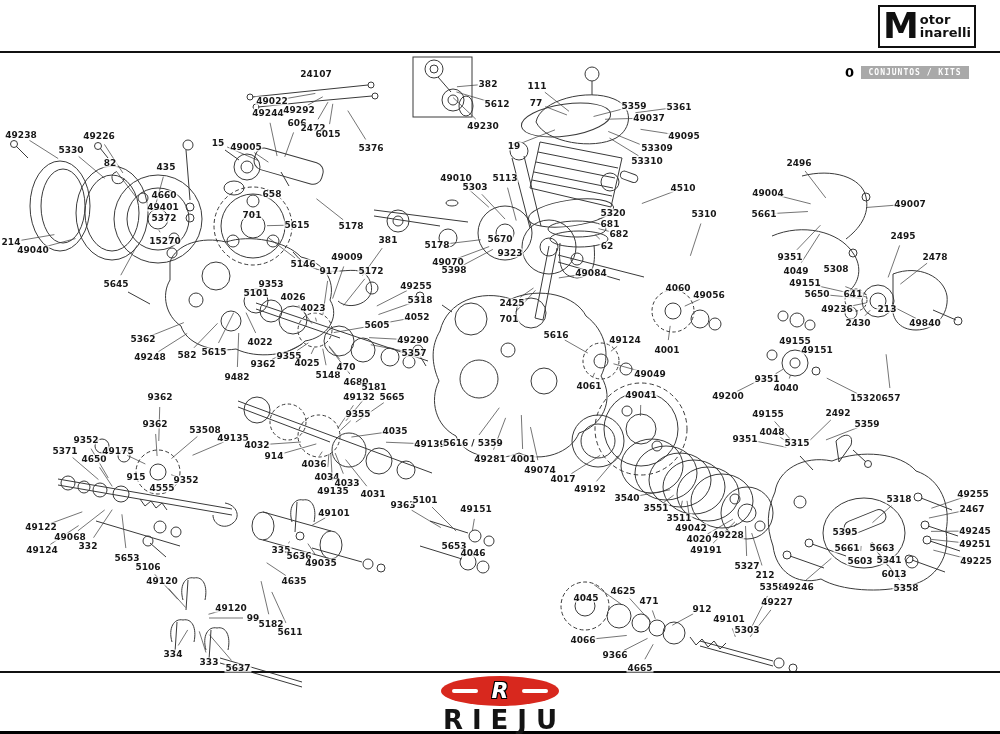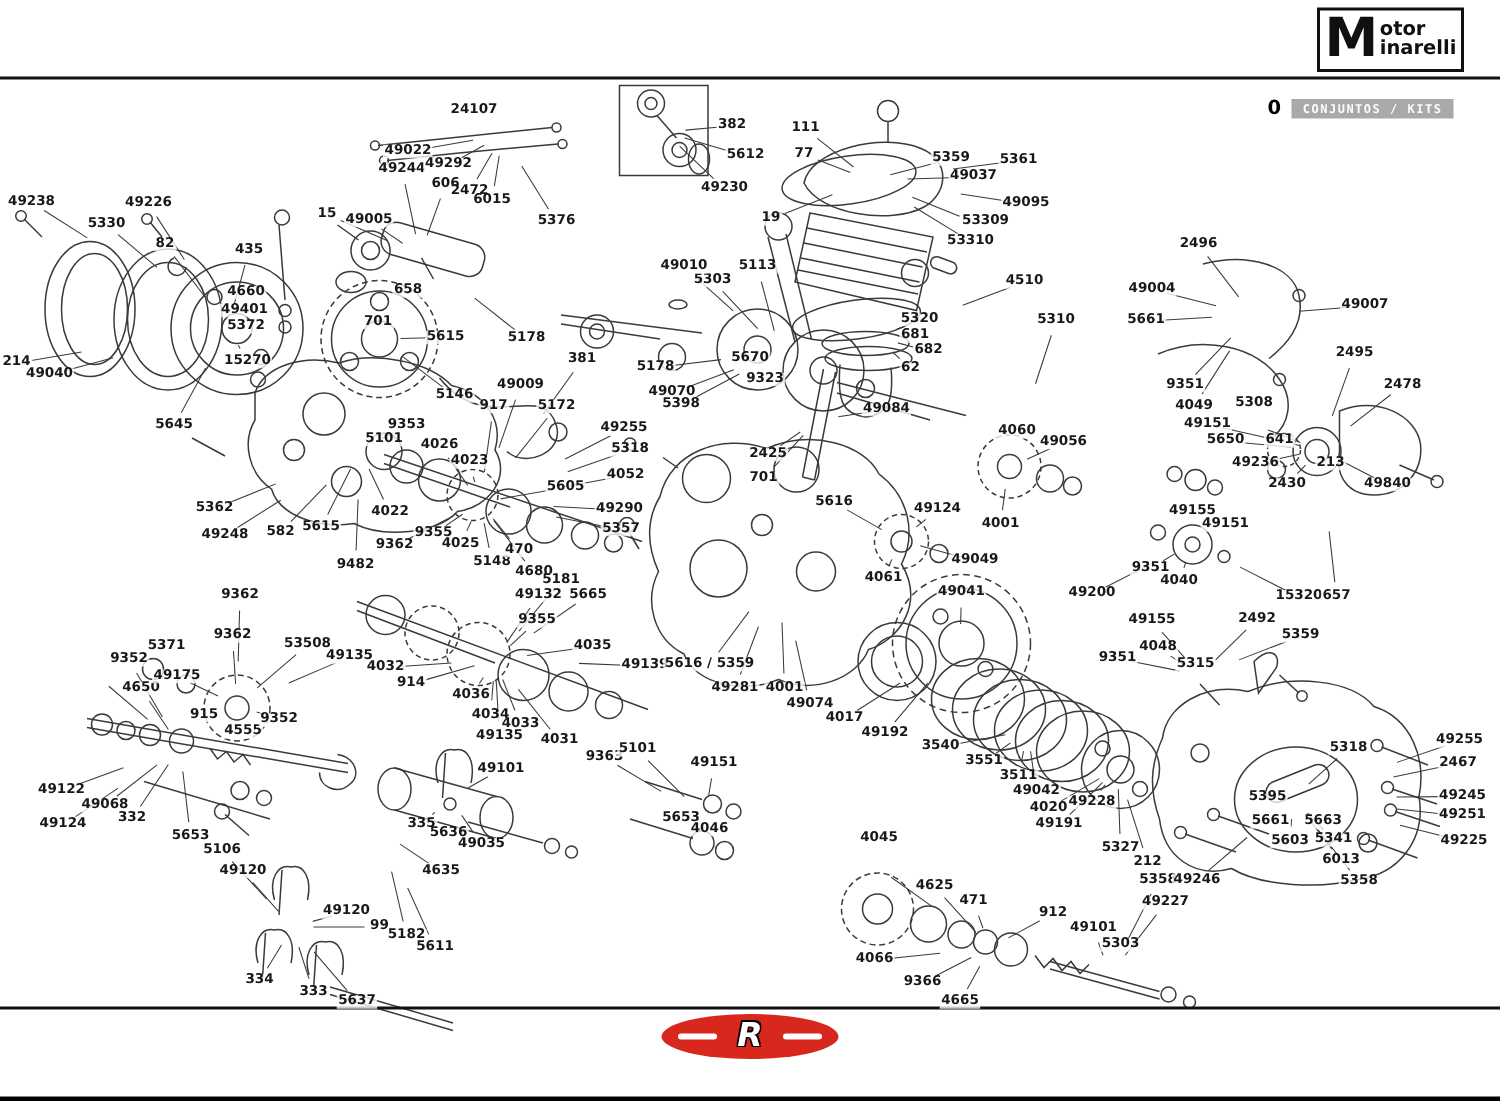--- a/index.html
+++ b/index.html
@@ -608,21 +608,21 @@
         <span class="part" style="left: 706px; top: 550px;">49191</span>
         <span class="part" style="left: 747px; top: 566px;">5327</span>
         <span class="part" style="left: 765px; top: 575px;">212</span>
         <span class="part" style="left: 772px; top: 587px;">5358</span>
         <span class="part" style="left: 798px; top: 587px;">49246</span>
         <span class="part" style="left: 777px; top: 602px;">49227</span>
         <span class="part" style="left: 476px; top: 509px;">49151</span>
         <span class="part" style="left: 454px; top: 546px;">5653</span>
         <span class="part" style="left: 473px; top: 553px;">4046</span>
         <span class="part" style="left: 86px; top: 440px;">9352</span>
-        <span class="part" style="left: 65px; top: 431px; margin-left: 46px;">5371</span>
+        <span class="part" style="left: 65px; top: 451px;">5371</span>
         <span class="part" style="left: 94px; top: 459px;">4650</span>
         <span class="part" style="left: 118px; top: 451px;">49175</span>
         <span class="part" style="left: 136px; top: 477px;">915</span>
         <span class="part" style="left: 162px; top: 488px;">4555</span>
         <span class="part" style="left: 186px; top: 480px;">9352</span>
         <span class="part" style="left: 41px; top: 527px;">49122</span>
         <span class="part" style="left: 70px; top: 537px;">49068</span>
         <span class="part" style="left: 88px; top: 546px;">332</span>
         <span class="part" style="left: 42px; top: 550px;">49124</span>
         <span class="part" style="left: 127px; top: 558px;">5653</span>
@@ -633,21 +633,21 @@
         <span class="part" style="left: 299px; top: 556px;">5636</span>
         <span class="part" style="left: 321px; top: 563px;">49035</span>
         <span class="part" style="left: 294px; top: 581px;">4635</span>
         <span class="part" style="left: 231px; top: 608px;">49120</span>
         <span class="part" style="left: 253px; top: 618px;">99</span>
         <span class="part" style="left: 271px; top: 624px;">5182</span>
         <span class="part" style="left: 290px; top: 632px;">5611</span>
         <span class="part" style="left: 173px; top: 654px;">334</span>
         <span class="part" style="left: 209px; top: 662px;">333</span>
         <span class="part" style="left: 238px; top: 668px;">5637</span>
-        <span class="part" style="left: 586px; top: 559px; text-align: center;">4045</span>
+        <span class="part" style="left: 586px; top: 598px; text-align: center;">4045</span>
         <span class="part" style="left: 623px; top: 591px;">4625</span>
         <span class="part" style="left: 649px; top: 601px;">471</span>
         <span class="part" style="left: 702px; top: 609px;">912</span>
         <span class="part" style="left: 729px; top: 619px;">49101</span>
         <span class="part" style="left: 747px; top: 630px;">5303</span>
         <span class="part" style="left: 583px; top: 640px;">4066</span>
         <span class="part" style="left: 615px; top: 655px;">9366</span>
         <span class="part" style="left: 640px; top: 668px;">4665</span>
         <span class="part" style="left: 799px; top: 163px;">2496</span>
         <span class="part" style="left: 768px; top: 193px;">49004</span>
@@ -692,16 +692,17 @@
         <span class="part" style="left: 976px; top: 561px;">49225</span>
       </div>
   </div>
 
   <div class="rule-bottom"></div>
 
   <div class="rieju">
     <div class="oval" style="background: rgb(216, 40, 30);">
       <span>R</span>
     </div>
+    <div class="rieju-text">RIEJU</div>
   </div>
 
   <div class="edge-bottom"></div>
 </div>
 
 </body></html>

